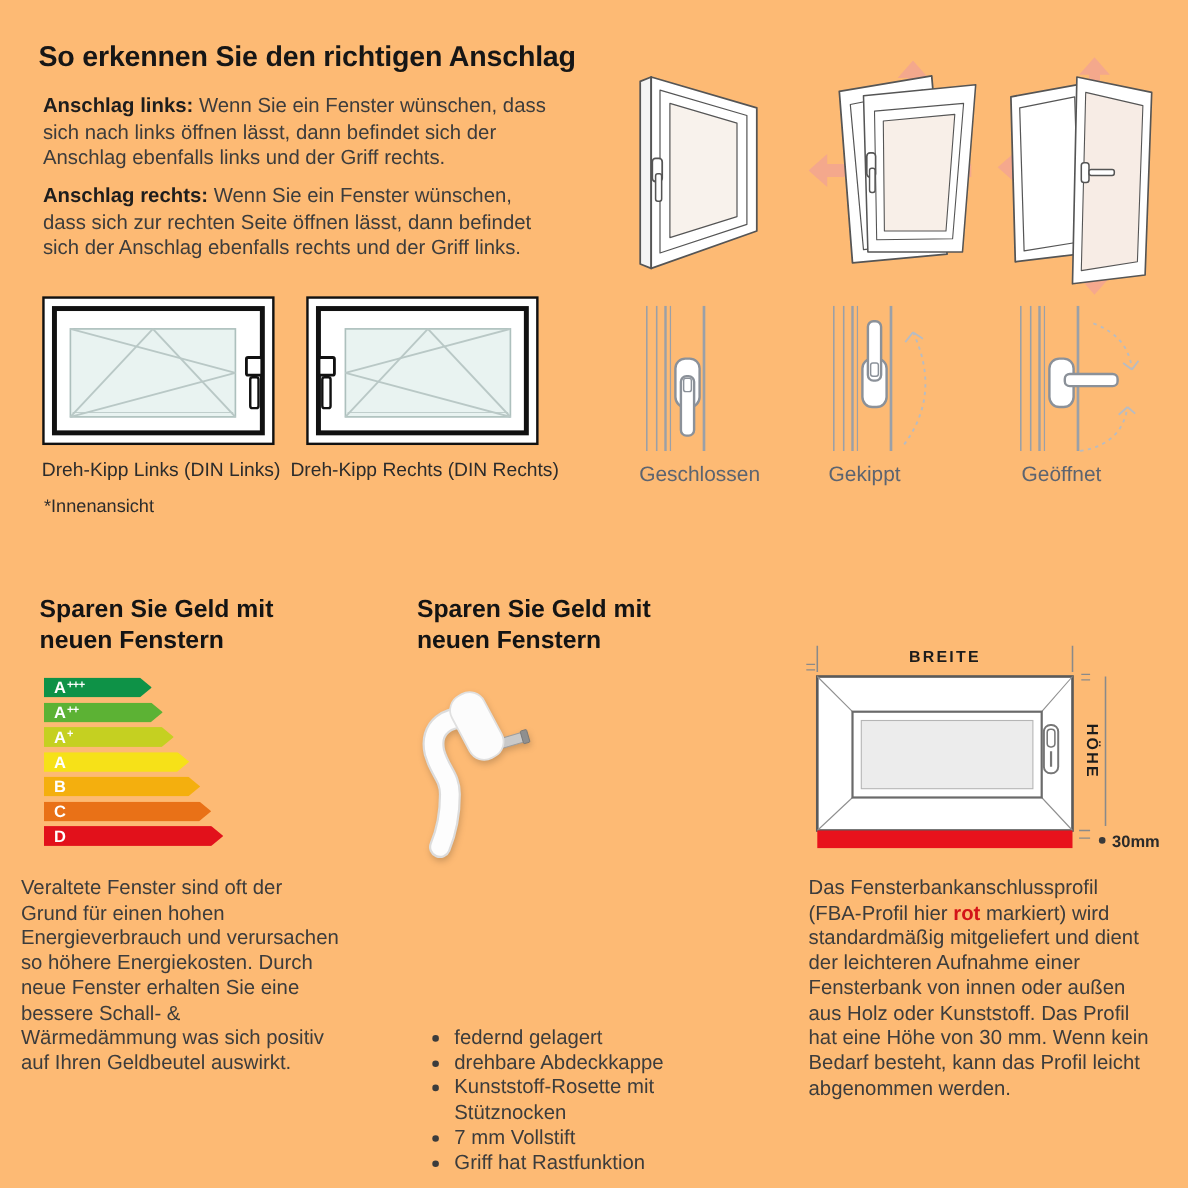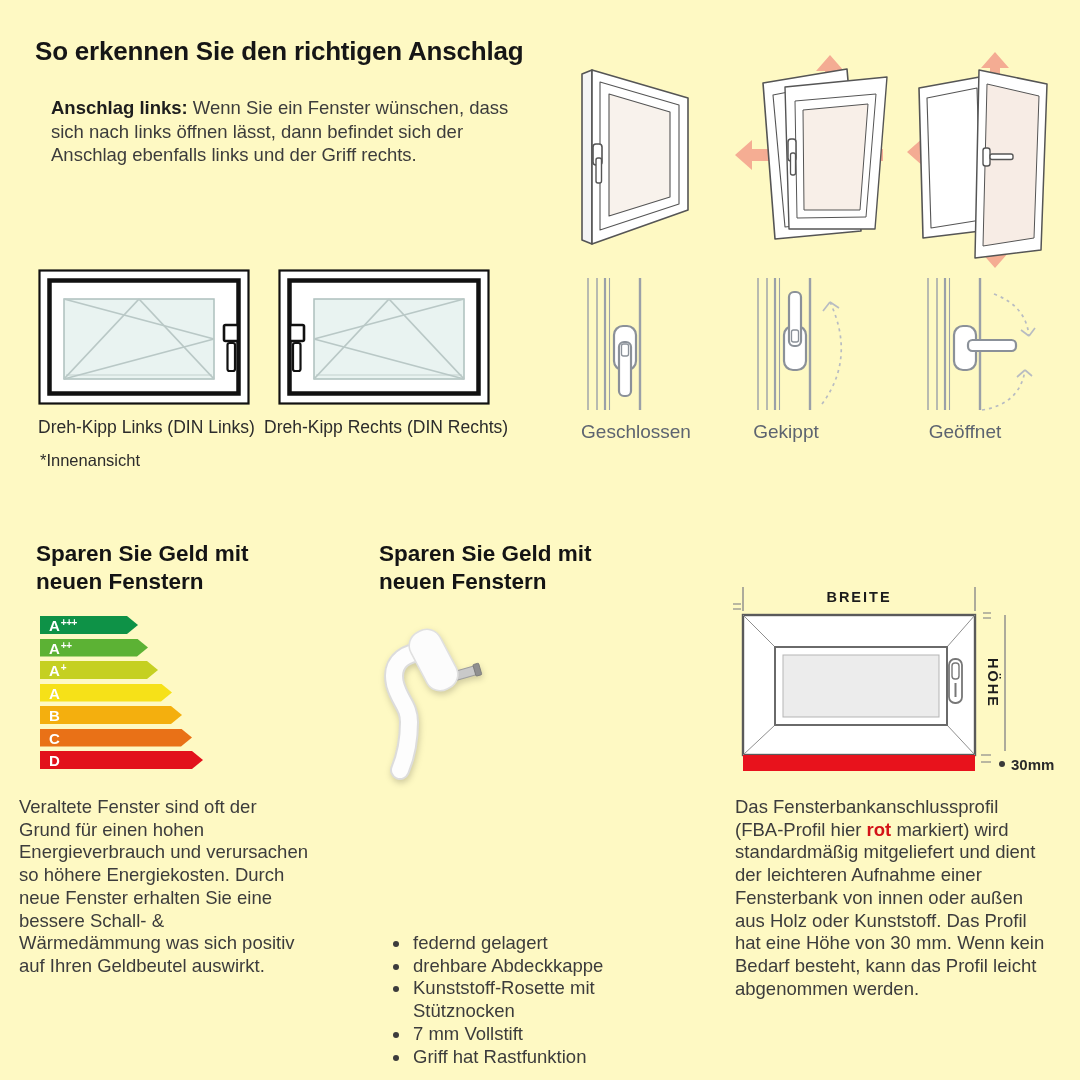--- a/index.html
+++ b/index.html
@@ -1,20 +1,20 @@
 <!DOCTYPE html>
 <html><head>
 <meta charset="utf-8">
 <style>
   html,body{margin:0;padding:0;background:#fff;}
-  .page{position:relative;width:1080px;height:1080px;background:#fef9c3;
+  .page{position:relative;width:1080px;height:1080px;background:#fdba74;
         font-family:"Liberation Sans","DejaVu Sans",sans-serif;color:#3d3d3d;overflow:hidden;}
   .abs{position:absolute;}
   h1.title{left:35px;top:36px;font-size:26px;font-weight:700;color:#161616;margin:0;letter-spacing:-0.2px;}
-  .para{left:35px;width:458px;font-size:18.5px;line-height:23.6px;color:#3c3c3c;margin:16px;}
+  .para{left:35px;width:458px;font-size:18.5px;line-height:23.6px;color:#3c3c3c;margin:4px;}
   .para b{color:#1d1d1d;}
   .p1{top:80px;} .p2{top:162px;}
   .caption{top:417px;font-size:17.5px;color:#2c2c2c;white-space:nowrap;}
   .cap-left{left:38px;width:212px;text-align:center;}
   .cap-right{left:264px;width:240px;}
   .note{left:40px;top:451px;font-size:16.5px;color:#2c2c2c;}
   .state-label{top:421px;font-size:19px;color:#5d6470;width:150px;text-align:center;}
   .sl1{left:561px;} .sl2{left:711px;} .sl3{left:890px;}
   h2.col-title{font-size:22.5px;line-height:28px;font-weight:700;color:#141414;margin:1px;}
   .t1{left:35px;top:539px;} .t2{left:378px;top:539px;} .t3{left:735px;top:539px;}
@@ -38,20 +38,21 @@
 </style>
 </head>
 <body>
 
 <div class="page">
 
   <h1 class="abs title">So erkennen Sie den richtigen Anschlag</h1>
 
   <p class="abs para p1"><b>Anschlag links:</b><span> Wenn Sie ein Fenster wünschen, dass sich nach links öffnen lässt, dann befindet sich der Anschlag ebenfalls links und der Griff rechts.</span></p>
 
+  <p class="abs para p2"><b>Anschlag rechts:</b><span> Wenn Sie ein Fenster wünschen, dass sich zur rechten Seite öffnen lässt, dann befindet sich der Anschlag ebenfalls rechts und der Griff links.</span></p>
 
   <svg class="abs" style="left:38px;top:269px;" width="212" height="136" viewBox="0 0 212 136">
     <rect x="1.5" y="1.5" width="209" height="133" fill="#fff" stroke="#111" stroke-width="2.2"></rect>
     <rect x="11.5" y="11.5" width="189" height="113" fill="#fff" stroke="#111" stroke-width="4.5"></rect>
     <rect x="26" y="30" width="150" height="80" fill="#e9f3f1" stroke="#adc0bd" stroke-width="1.5"></rect>
     <g stroke="#b9c8c6" stroke-width="1.8" fill="none">
       <path d="M26,30 L176,70"></path>
         <path d="M26,110 L176,70"></path>
       <path d="M26,110 L101,30"></path>
         <path d="M176,110 L101,30"></path>

